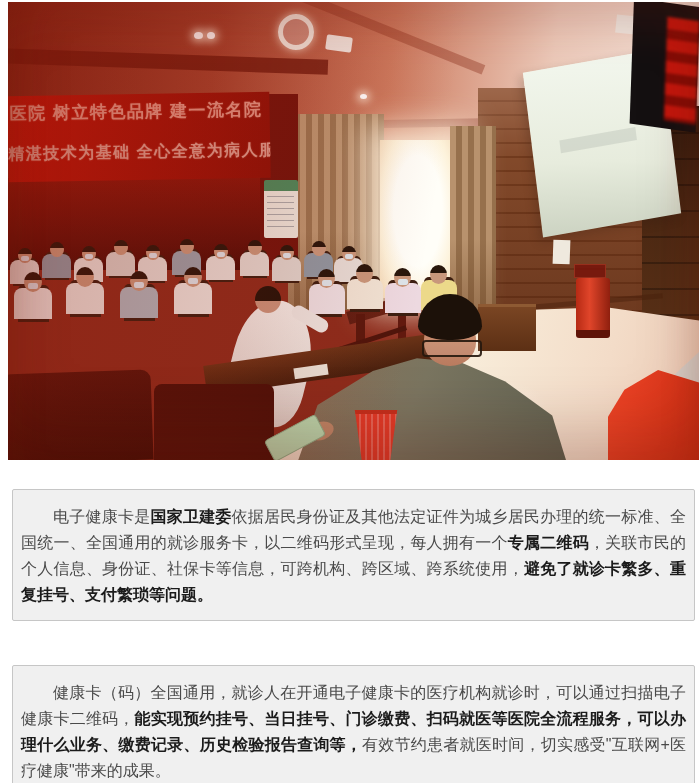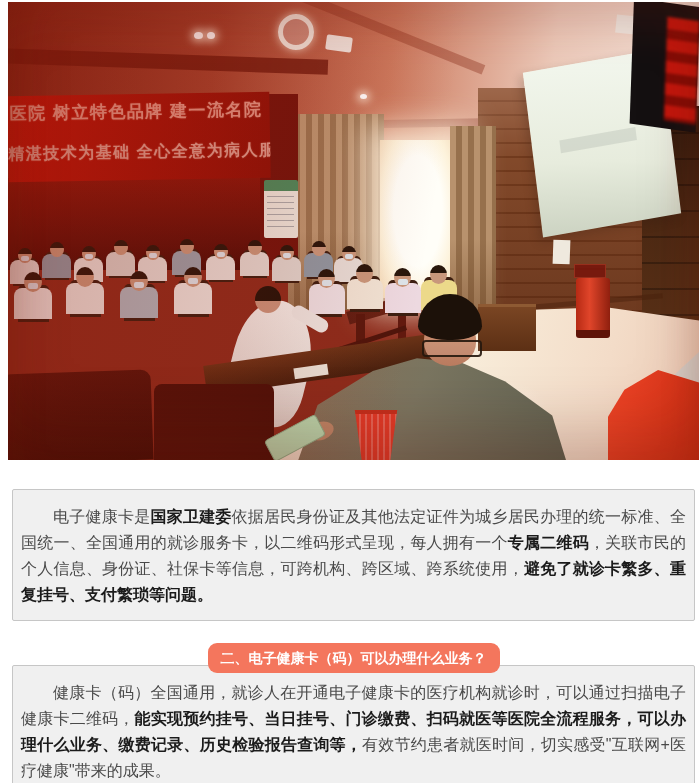--- a/index.html
+++ b/index.html
@@ -293,17 +293,16 @@
   <div class="vign"></div>
 </div>
 
 <section class="qa qa1">
   <div class="qa-box">
     <p class="qa-text"><span>电子健康卡是</span><strong>国家卫建委</strong><span>依据居民身份证及其他法定证件为城乡居民办理的统一标准、全国统一、全国通用的就诊服务卡，以二维码形式呈现，每人拥有一个</span><strong>专属二维码</strong><span>，关联市民的个人信息、身份证、社保卡等信息，可跨机构、跨区域、跨系统使用，</span><strong>避免了就诊卡繁多、重复挂号、支付繁琐等问题。</strong></p>
   </div>
 </section>
 
 <section class="qa qa2">
-  <div class="pill">二、电子健康卡（码）可以办理什么业务？</div>
   <div class="qa-box">
     <p class="qa-text"><span>健康卡（码）全国通用，就诊人在开通电子健康卡的医疗机构就诊时，可以通过扫描电子健康卡二维码，</span><strong>能实现预约挂号、当日挂号、门诊缴费、扫码就医等医院全流程服务，可以办理什么业务、缴费记录、历史检验报告查询等，</strong><span>有效节约患者就医时间，切实感受"互联网+医疗健康"带来的成果。</span></p>
   </div>
 </section>
 
 </body></html>

